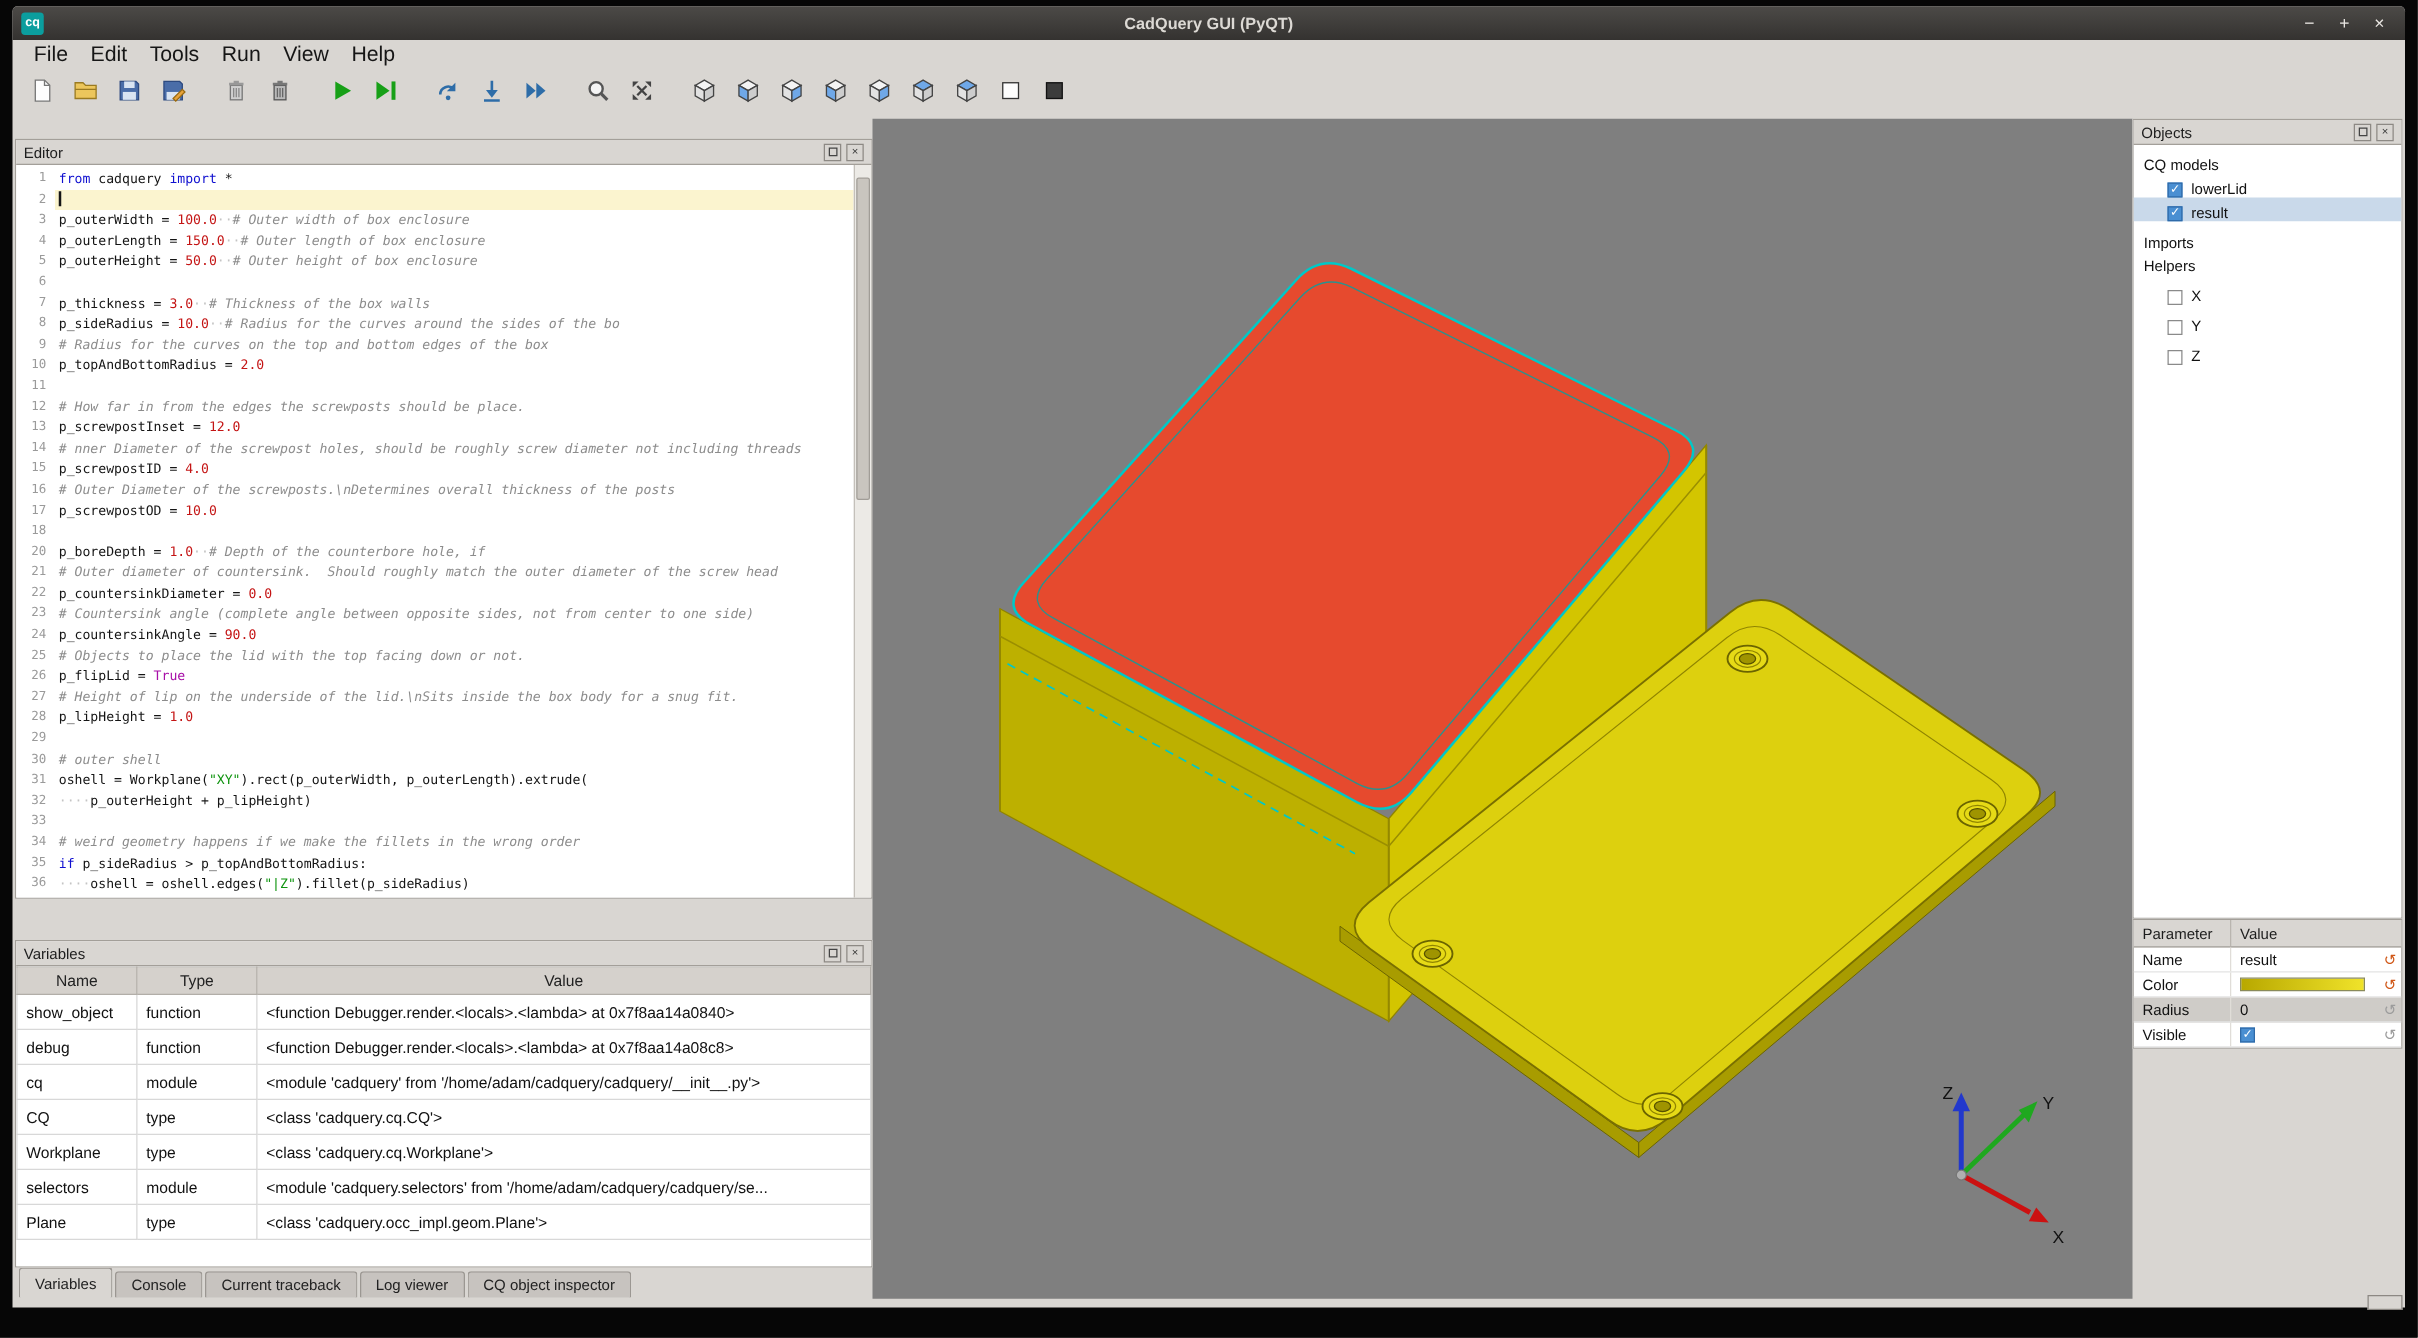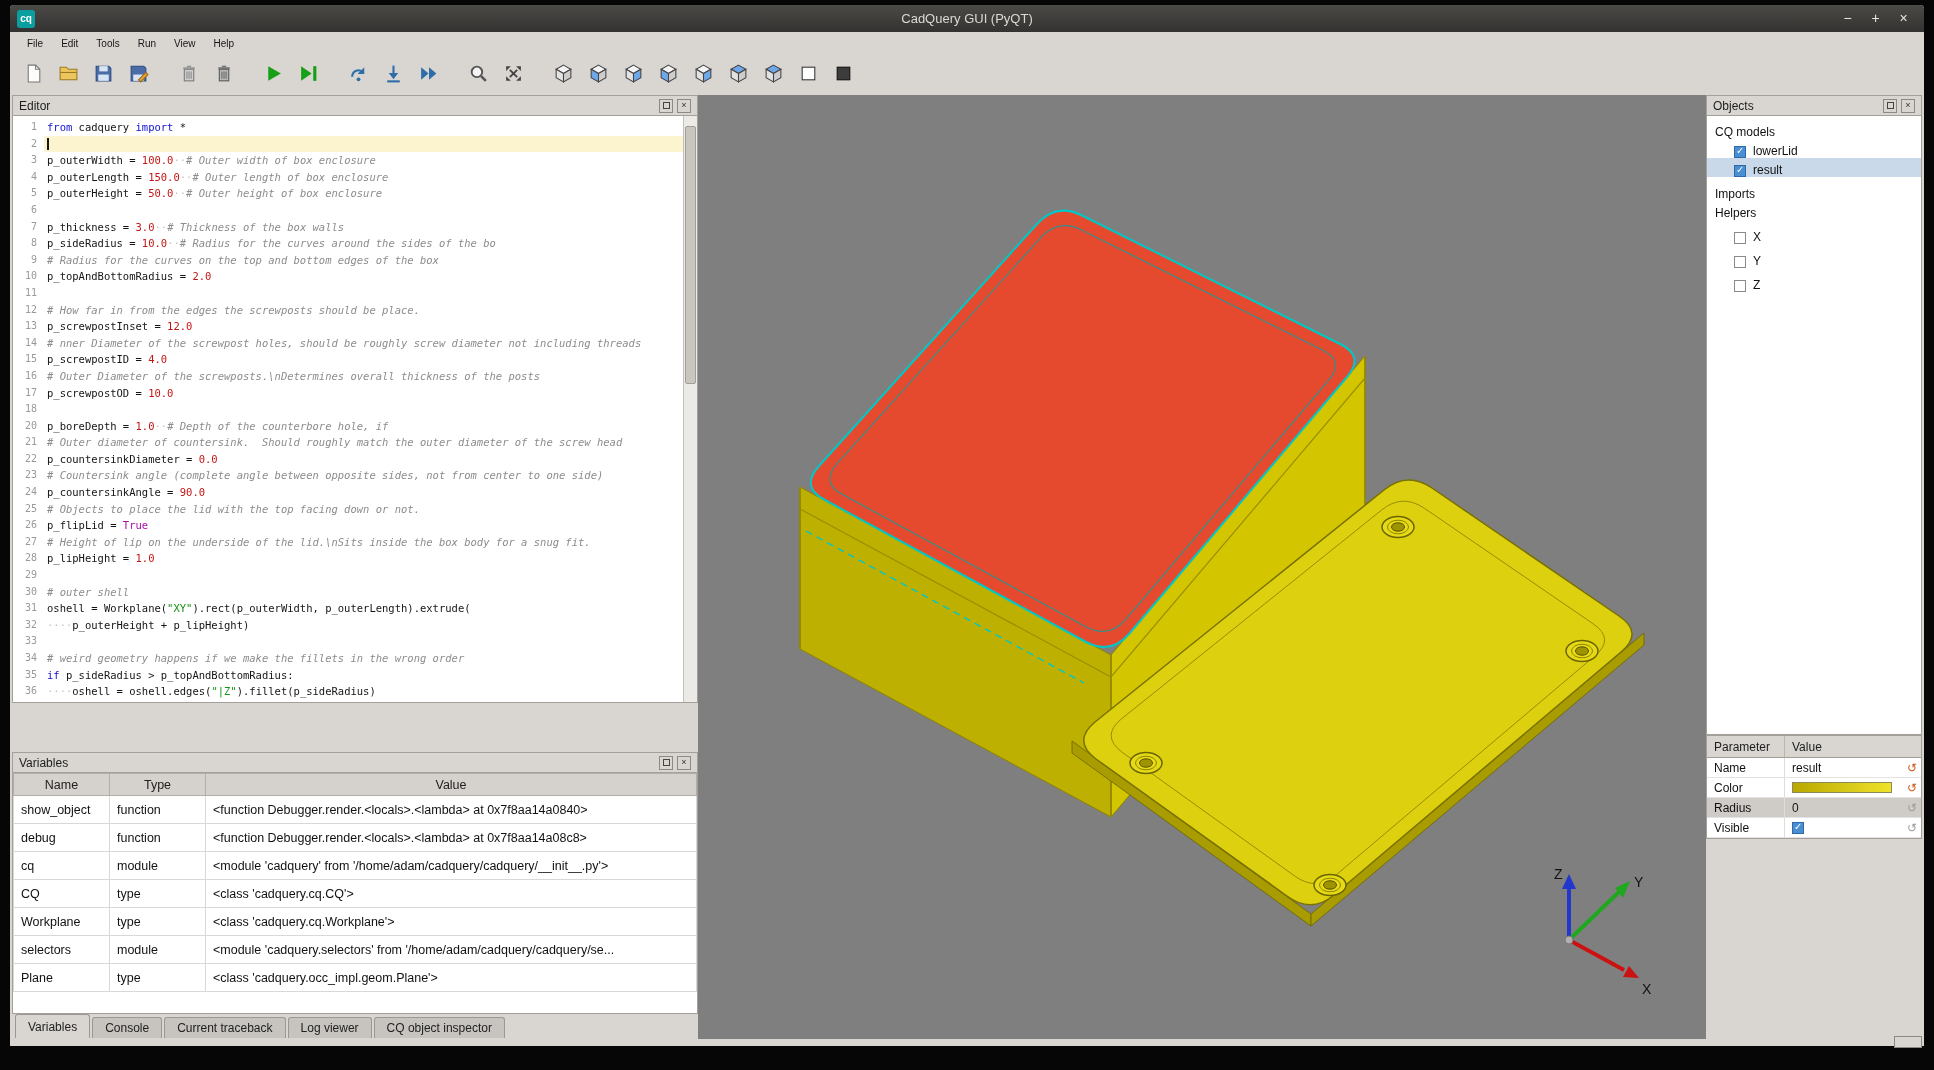--- a/index.html
+++ b/index.html
@@ -6,44 +6,44 @@
   html,body{background:#000}
   #screen{position:relative;width:1934px;height:1070px;background:#060606;overflow:hidden;
           font-family:"Liberation Sans",sans-serif;-webkit-font-smoothing:antialiased}
   #window{position:absolute;left:10px;top:5px;width:1914px;height:1041px;background:#d9d6d2;border-radius:4px 4px 0 0}
 
   
   .titlebar{position:absolute;left:0;top:0;width:100%;height:27px;border-radius:4px 4px 0 0;
             background:linear-gradient(#4c4a47,#343230);display:flex;align-items:center}
   .title-logo{width:18px;height:18px;margin-left:7px;background:#0b9e9e;border-radius:3px;color:#fff;
               font-weight:bold;font-size:10px;display:flex;align-items:center;justify-content:center;z-index:2}
-  .title-text{position:absolute;left:0;right:0;text-align:center;font-weight:normal;font-size:13px;color:#dcd9d4}
+  .title-text{position:absolute;left:0;right:0;text-align:center;font-weight:bold;font-size:13px;color:#dcd9d4}
   .win-controls{margin-left:auto;display:flex;gap:15px;padding-right:14px;z-index:2}
   .win-btn{color:#e9e6e2;font-size:14px;width:13px;text-align:center;line-height:27px}
 
   
   .menubar{position:absolute;left:0;top:27px;width:100%;height:23px;display:flex;align-items:center;
-           padding-left:8px;font-size:10px;color:#161616}
+           padding-left:8px;font-size:17px;color:#161616}
   .menu-item{padding:3px 9px}
   .toolbar{position:absolute;left:0;top:50px;width:100%;height:40px;display:flex;align-items:center;padding-left:6px;gap:1px}
   .tb-btn{width:34px;height:31px;display:flex;align-items:center;justify-content:center;border-radius:3px}
   .tb-btn svg{width:21px;height:21px}
   .tb-sep{width:14px;height:100%}
 
   
   .panel{position:absolute;border:1px solid #a39f99;background:#fff}
   .panel-header{height:20px;background:#d9d6d2;border-bottom:1px solid #a39f99;display:flex;align-items:center;
                 font-size:12px;color:#1d1d1d;padding:0 6px}
   .ph-btns{margin-left:auto;display:flex;gap:4px;align-items:center}
   .ph-btn{width:14px;height:14px;border:1px solid #8d8984;background:#d9d6d2;display:flex;align-items:center;
           justify-content:center;font-size:9px;color:#333;line-height:1}
   .float-glyph{width:7px;height:7px;border:1px solid #444;display:block}
 
   
-  #editor-panel{left:2px;top:90px;width:686px;height:608px}
+  #editor-panel{left:2px;top:106px;width:686px;height:608px}
   #code-host{position:absolute;left:0;top:20px;right:14px;bottom:0;background:#fff;overflow:hidden;padding-top:3px}
   .code-row{display:flex;height:16.6px;line-height:16.6px;font-family:"DejaVu Sans Mono",monospace;font-size:10.5px;white-space:pre}
   .ln{flex:0 0 31px;text-align:right;padding-right:7px;color:#9a9a9a;font-size:10px}
   .code-body{flex:1;padding-left:3px}
   .code-body.cur{background:#fbf4cf}
   .caret{display:inline-block;width:2px;height:12px;background:#151515;vertical-align:-2px}
   .tk-kw{color:#1010d0}
   .tk-kw2{color:#a810a8}
   .tk-num{color:#c41414}
   .tk-str{color:#0f940f}

